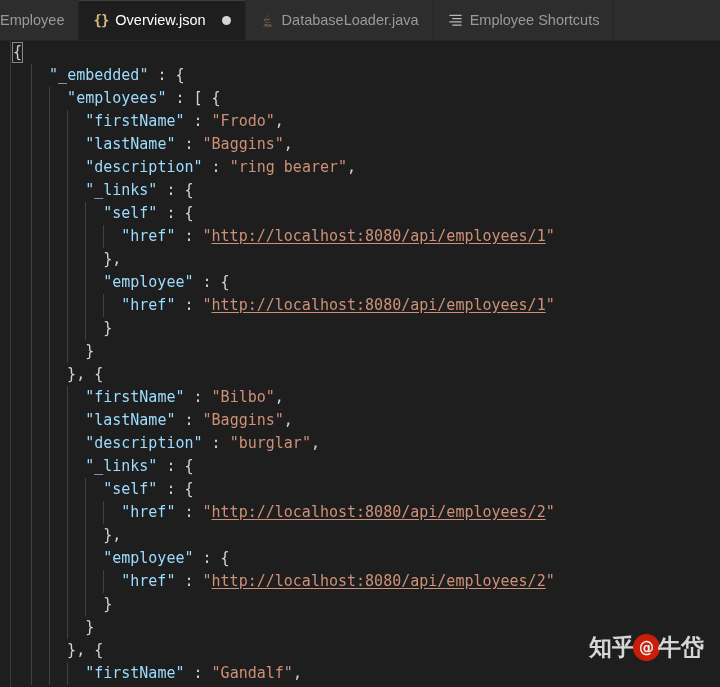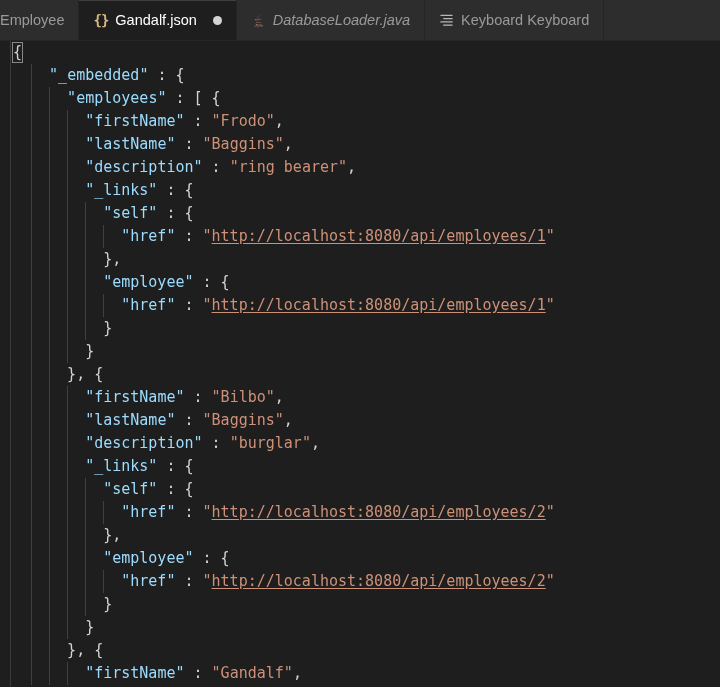--- a/index.html
+++ b/index.html
@@ -35,21 +35,21 @@
   .tab.first{margin-left:-8px;padding-left:8px;}
   .tab.active{
     background:#1e1e1e;
     color:#ffffff;
   }
   .tab.active::before{
     content:"";position:absolute;left:0;right:0;top:0;height:1px;
     background:#3f3f3f;
   }
   .tab .label{line-height:1;}
-  .tab.italic .label{font-style:italic;}
+  .tab.italic .label{}
 
   .ico{display:inline-flex;align-items:center;justify-content:center;flex:0 0 auto;}
   .ico-json{
     font-family:"DejaVu Sans Mono",monospace;
     font-size:14px;color:#d7ba7d;font-weight:bold;letter-spacing:-1px;
   }
   .ico-java{width:15px;height:16px;}
   .ico-list{width:15px;height:14px;}
 
   .dirty-dot{
@@ -119,21 +119,21 @@
 <body>
 
 <div id="app">
 
   <div class="tabbar">
       <div class="tab first">
         <span class="label">Employee</span>
       </div>
       <div class="tab active">
         <span class="ico ico-json">{}</span>
-        <span class="label">Gandalf.json</span>
+        <span class="label">Overview.json</span>
         <span class="dirty-dot"></span>
       </div>
       <div class="tab italic">
         <span class="ico ico-java">
           <svg viewBox="0 0 16 16" width="15" height="16">
             <path d="M6.2 11.6c-1.6.4-.6.9.3 1 1.9.2 3.9.1 5.3-.3 0 0-.4.3-.9.4-3.2.8-6.9.2-5.9-.6.3-.2.8-.4 1.2-.5z" fill="#b07b6b"></path>
             <path d="M5.8 9.6c-1.2.3-.4.8.4.9 1.6.2 3.7.1 5.1-.3 0 0-.4.3-.8.4-2.8.7-6 .2-5.1-.6.2-.2.4-.3.4-.4z" fill="#b07b6b"></path>
             <path d="M9.2 1.2S10.6 2.6 8.2 4.5c-1.9 1.5-.4 2.4 0 3.4-1.1-1-1.9-1.9-1.3-2.7.8-1.2 3.1-1.8 2.3-4z" fill="#a64b3c"></path>
             <path d="M10.9 6.3s.9.7-.9 1.3c-3.5 1.1-7.2.8-5.8-.2.6-.4 1.3-.5 1.3-.5-.7.5-.4.6-.4.6.9.3 3.6.1 5.2-.4.4-.2.6-.8.6-.8z" fill="#b07b6b"></path>
             <path d="M5.2 13.1c-1.5.4.9.9 2.7.9 2.9 0 5.3-.6 5.3-.6s-.5.4-1.3.6c-3.7.9-8.3.4-7-.5.2-.2.3-.4.3-.4z" fill="#b07b6b"></path>
@@ -146,23 +146,30 @@
         <span class="ico ico-list">
           <svg viewBox="0 0 16 14" width="15" height="14">
             <g stroke="#b8b8b8" stroke-width="1.3" stroke-linecap="round">
               <line x1="2" y1="2" x2="14" y2="2"></line>
               <line x1="5" y1="5.5" x2="14" y2="5.5"></line>
               <line x1="2" y1="9" x2="14" y2="9"></line>
               <line x1="5" y1="12.5" x2="14" y2="12.5"></line>
             </g>
           </svg>
         </span>
-        <span class="label">Keyboard Keyboard</span>
+        <span class="label">Employee Shortcuts</span>
       </div>
     </div>
 
   <div class="editor">
     <div class="leftrail"></div>
     <div class="code" id="code-root"><div class="line"><span style="margin-left: 13px; display: inline-block;"><span class="bracketbox">{</span></span></div><div class="line"><span class="guide" style="left: 31.04px;"></span><span style="margin-left: 49.08px; display: inline-block;"><span class="k">"_embedded"</span><span class="p"> : </span><span class="p">{</span></span></div><div class="line"><span class="guide" style="left: 31.04px;"></span><span class="guide" style="left: 49.08px;"></span><span style="margin-left: 67.12px; display: inline-block;"><span class="k">"employees"</span><span class="p"> : </span><span class="p">[ {</span></span></div><div class="line"><span class="guide" style="left: 31.04px;"></span><span class="guide" style="left: 49.08px;"></span><span class="guide" style="left: 67.12px;"></span><span style="margin-left: 85.16px; display: inline-block;"><span class="k">"firstName"</span><span class="p"> : </span><span class="s">"Frodo"</span><span class="p">,</span></span></div><div class="line"><span class="guide" style="left: 31.04px;"></span><span class="guide" style="left: 49.08px;"></span><span class="guide" style="left: 67.12px;"></span><span style="margin-left: 85.16px; display: inline-block;"><span class="k">"lastName"</span><span class="p"> : </span><span class="s">"Baggins"</span><span class="p">,</span></span></div><div class="line"><span class="guide" style="left: 31.04px;"></span><span class="guide" style="left: 49.08px;"></span><span class="guide" style="left: 67.12px;"></span><span style="margin-left: 85.16px; display: inline-block;"><span class="k">"description"</span><span class="p"> : </span><span class="s">"ring bearer"</span><span class="p">,</span></span></div><div class="line"><span class="guide" style="left: 31.04px;"></span><span class="guide" style="left: 49.08px;"></span><span class="guide" style="left: 67.12px;"></span><span style="margin-left: 85.16px; display: inline-block;"><span class="k">"_links"</span><span class="p"> : </span><span class="p">{</span></span></div><div class="line"><span class="guide" style="left: 31.04px;"></span><span class="guide" style="left: 49.08px;"></span><span class="guide" style="left: 67.12px;"></span><span class="guide" style="left: 85.16px;"></span><span style="margin-left: 103.2px; display: inline-block;"><span class="k">"self"</span><span class="p"> : </span><span class="p">{</span></span></div><div class="line"><span class="guide" style="left: 31.04px;"></span><span class="guide" style="left: 49.08px;"></span><span class="guide" style="left: 67.12px;"></span><span class="guide" style="left: 85.16px;"></span><span class="guide" style="left: 103.2px;"></span><span style="margin-left: 121.24px; display: inline-block;"><span class="k">"href"</span><span class="p"> : </span><span class="q">"</span><span class="u">http://localhost:8080/api/employees/1</span><span class="q">"</span></span></div><div class="line"><span class="guide" style="left: 31.04px;"></span><span class="guide" style="left: 49.08px;"></span><span class="guide" style="left: 67.12px;"></span><span class="guide" style="left: 85.16px;"></span><span style="margin-left: 103.2px; display: inline-block;"><span class="p">},</span></span></div><div class="line"><span class="guide" style="left: 31.04px;"></span><span class="guide" style="left: 49.08px;"></span><span class="guide" style="left: 67.12px;"></span><span class="guide" style="left: 85.16px;"></span><span style="margin-left: 103.2px; display: inline-block;"><span class="k">"employee"</span><span class="p"> : </span><span class="p">{</span></span></div><div class="line"><span class="guide" style="left: 31.04px;"></span><span class="guide" style="left: 49.08px;"></span><span class="guide" style="left: 67.12px;"></span><span class="guide" style="left: 85.16px;"></span><span class="guide" style="left: 103.2px;"></span><span style="margin-left: 121.24px; display: inline-block;"><span class="k">"href"</span><span class="p"> : </span><span class="q">"</span><span class="u">http://localhost:8080/api/employees/1</span><span class="q">"</span></span></div><div class="line"><span class="guide" style="left: 31.04px;"></span><span class="guide" style="left: 49.08px;"></span><span class="guide" style="left: 67.12px;"></span><span class="guide" style="left: 85.16px;"></span><span style="margin-left: 103.2px; display: inline-block;"><span class="p">}</span></span></div><div class="line"><span class="guide" style="left: 31.04px;"></span><span class="guide" style="left: 49.08px;"></span><span class="guide" style="left: 67.12px;"></span><span style="margin-left: 85.16px; display: inline-block;"><span class="p">}</span></span></div><div class="line"><span class="guide" style="left: 31.04px;"></span><span class="guide" style="left: 49.08px;"></span><span style="margin-left: 67.12px; display: inline-block;"><span class="p">}, {</span></span></div><div class="line"><span class="guide" style="left: 31.04px;"></span><span class="guide" style="left: 49.08px;"></span><span class="guide" style="left: 67.12px;"></span><span style="margin-left: 85.16px; display: inline-block;"><span class="k">"firstName"</span><span class="p"> : </span><span class="s">"Bilbo"</span><span class="p">,</span></span></div><div class="line"><span class="guide" style="left: 31.04px;"></span><span class="guide" style="left: 49.08px;"></span><span class="guide" style="left: 67.12px;"></span><span style="margin-left: 85.16px; display: inline-block;"><span class="k">"lastName"</span><span class="p"> : </span><span class="s">"Baggins"</span><span class="p">,</span></span></div><div class="line"><span class="guide" style="left: 31.04px;"></span><span class="guide" style="left: 49.08px;"></span><span class="guide" style="left: 67.12px;"></span><span style="margin-left: 85.16px; display: inline-block;"><span class="k">"description"</span><span class="p"> : </span><span class="s">"burglar"</span><span class="p">,</span></span></div><div class="line"><span class="guide" style="left: 31.04px;"></span><span class="guide" style="left: 49.08px;"></span><span class="guide" style="left: 67.12px;"></span><span style="margin-left: 85.16px; display: inline-block;"><span class="k">"_links"</span><span class="p"> : </span><span class="p">{</span></span></div><div class="line"><span class="guide" style="left: 31.04px;"></span><span class="guide" style="left: 49.08px;"></span><span class="guide" style="left: 67.12px;"></span><span class="guide" style="left: 85.16px;"></span><span style="margin-left: 103.2px; display: inline-block;"><span class="k">"self"</span><span class="p"> : </span><span class="p">{</span></span></div><div class="line"><span class="guide" style="left: 31.04px;"></span><span class="guide" style="left: 49.08px;"></span><span class="guide" style="left: 67.12px;"></span><span class="guide" style="left: 85.16px;"></span><span class="guide" style="left: 103.2px;"></span><span style="margin-left: 121.24px; display: inline-block;"><span class="k">"href"</span><span class="p"> : </span><span class="q">"</span><span class="u">http://localhost:8080/api/employees/2</span><span class="q">"</span></span></div><div class="line"><span class="guide" style="left: 31.04px;"></span><span class="guide" style="left: 49.08px;"></span><span class="guide" style="left: 67.12px;"></span><span class="guide" style="left: 85.16px;"></span><span style="margin-left: 103.2px; display: inline-block;"><span class="p">},</span></span></div><div class="line"><span class="guide" style="left: 31.04px;"></span><span class="guide" style="left: 49.08px;"></span><span class="guide" style="left: 67.12px;"></span><span class="guide" style="left: 85.16px;"></span><span style="margin-left: 103.2px; display: inline-block;"><span class="k">"employee"</span><span class="p"> : </span><span class="p">{</span></span></div><div class="line"><span class="guide" style="left: 31.04px;"></span><span class="guide" style="left: 49.08px;"></span><span class="guide" style="left: 67.12px;"></span><span class="guide" style="left: 85.16px;"></span><span class="guide" style="left: 103.2px;"></span><span style="margin-left: 121.24px; display: inline-block;"><span class="k">"href"</span><span class="p"> : </span><span class="q">"</span><span class="u">http://localhost:8080/api/employees/2</span><span class="q">"</span></span></div><div class="line"><span class="guide" style="left: 31.04px;"></span><span class="guide" style="left: 49.08px;"></span><span class="guide" style="left: 67.12px;"></span><span class="guide" style="left: 85.16px;"></span><span style="margin-left: 103.2px; display: inline-block;"><span class="p">}</span></span></div><div class="line"><span class="guide" style="left: 31.04px;"></span><span class="guide" style="left: 49.08px;"></span><span class="guide" style="left: 67.12px;"></span><span style="margin-left: 85.16px; display: inline-block;"><span class="p">}</span></span></div><div class="line"><span class="guide" style="left: 31.04px;"></span><span class="guide" style="left: 49.08px;"></span><span style="margin-left: 67.12px; display: inline-block;"><span class="p">}, {</span></span></div><div class="line"><span class="guide" style="left: 31.04px;"></span><span class="guide" style="left: 49.08px;"></span><span class="guide" style="left: 67.12px;"></span><span style="margin-left: 85.16px; display: inline-block;"><span class="k">"firstName"</span><span class="p"> : </span><span class="s">"Gandalf"</span><span class="p">,</span></span></div></div>
   </div>
 
+  <div class="watermark">
+    <span>知乎</span>
+    <span class="wm-logo">
+      <span>@</span>
+    </span>
+    <span>牛岱</span>
+  </div>
 
 </div>
 
 </body></html>

